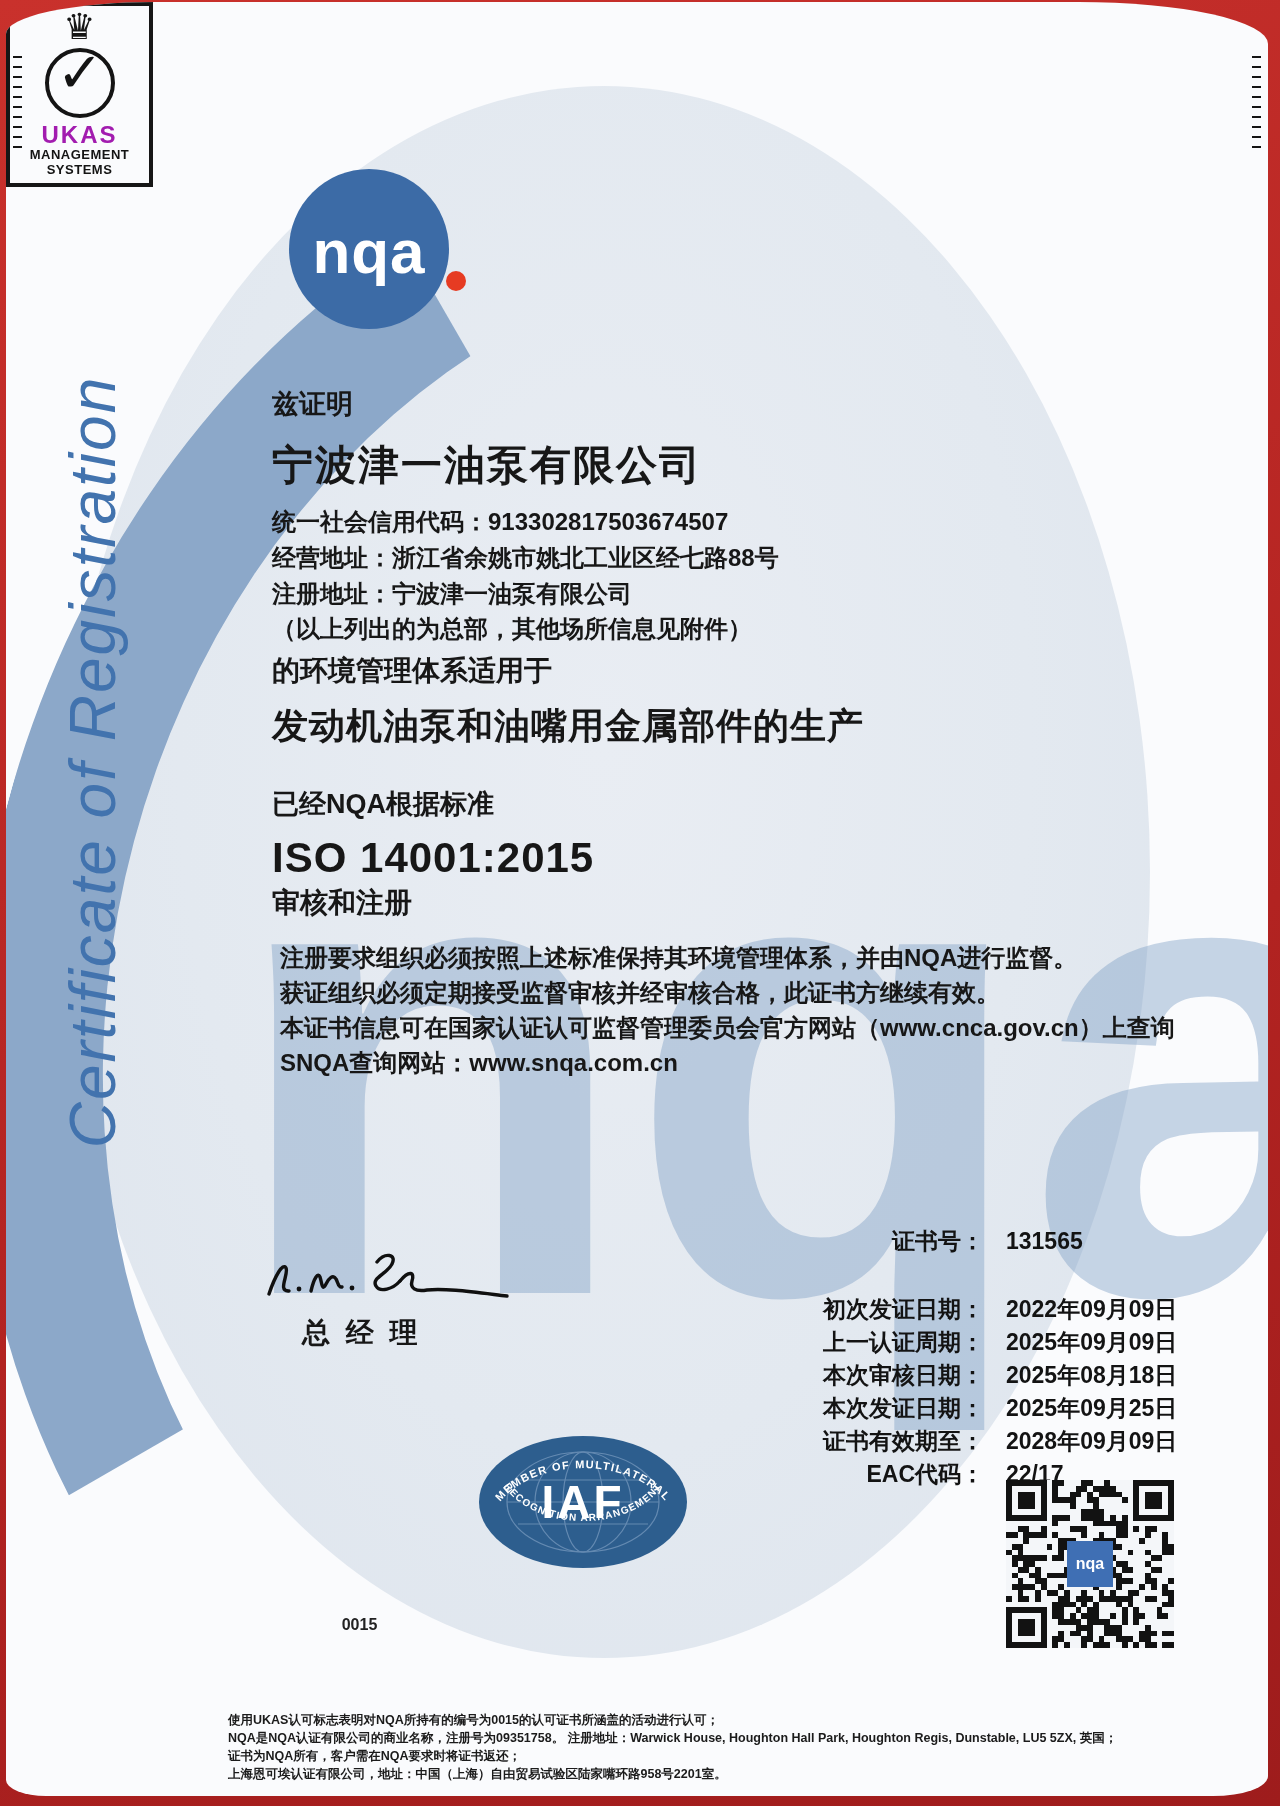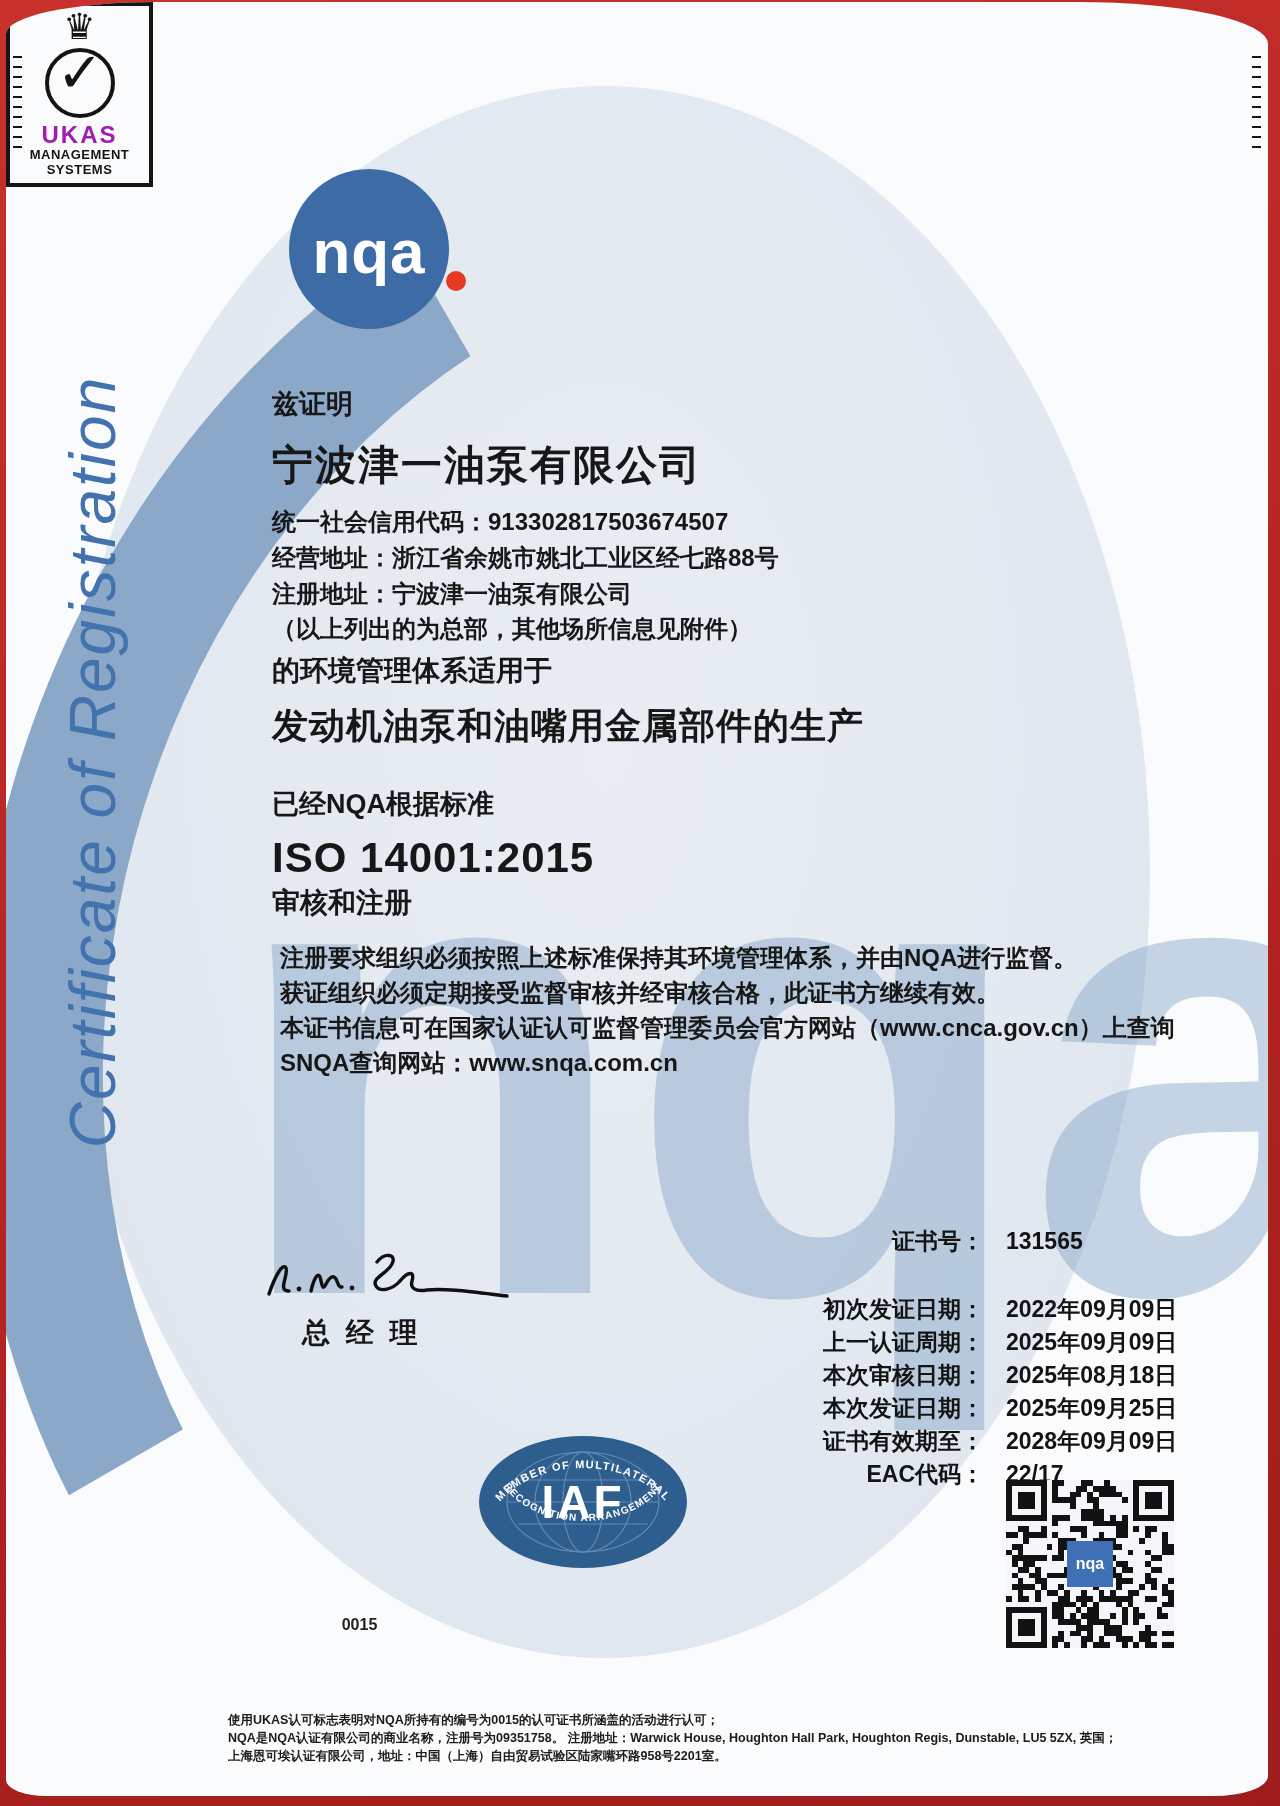--- a/index.html
+++ b/index.html
@@ -496,16 +496,17 @@
       <rect x="1" y="23" width="5" height="5" fill="#f4f6f9"></rect>
       <rect x="2" y="24" width="3" height="3" fill="#121212"></rect>
     </svg>
   <div class="abs qr-logo">
     <span>nqa</span>
   </div>
 
   <div class="abs footnotes">
     <div>使用UKAS认可标志表明对NQA所持有的编号为0015的认可证书所涵盖的活动进行认可；</div>
     <div>NQA是NQA认证有限公司的商业名称，注册号为09351758。 注册地址：Warwick House, Houghton Hall Park, Houghton Regis, Dunstable, LU5 5ZX, 英国；</div>
+    <div>证书为NQA所有，客户需在NQA要求时将证书返还；</div>
     <div>上海恩可埃认证有限公司，地址：中国（上海）自由贸易试验区陆家嘴环路958号2201室。</div>
   </div>
 
 </div>
 
 </body></html>

